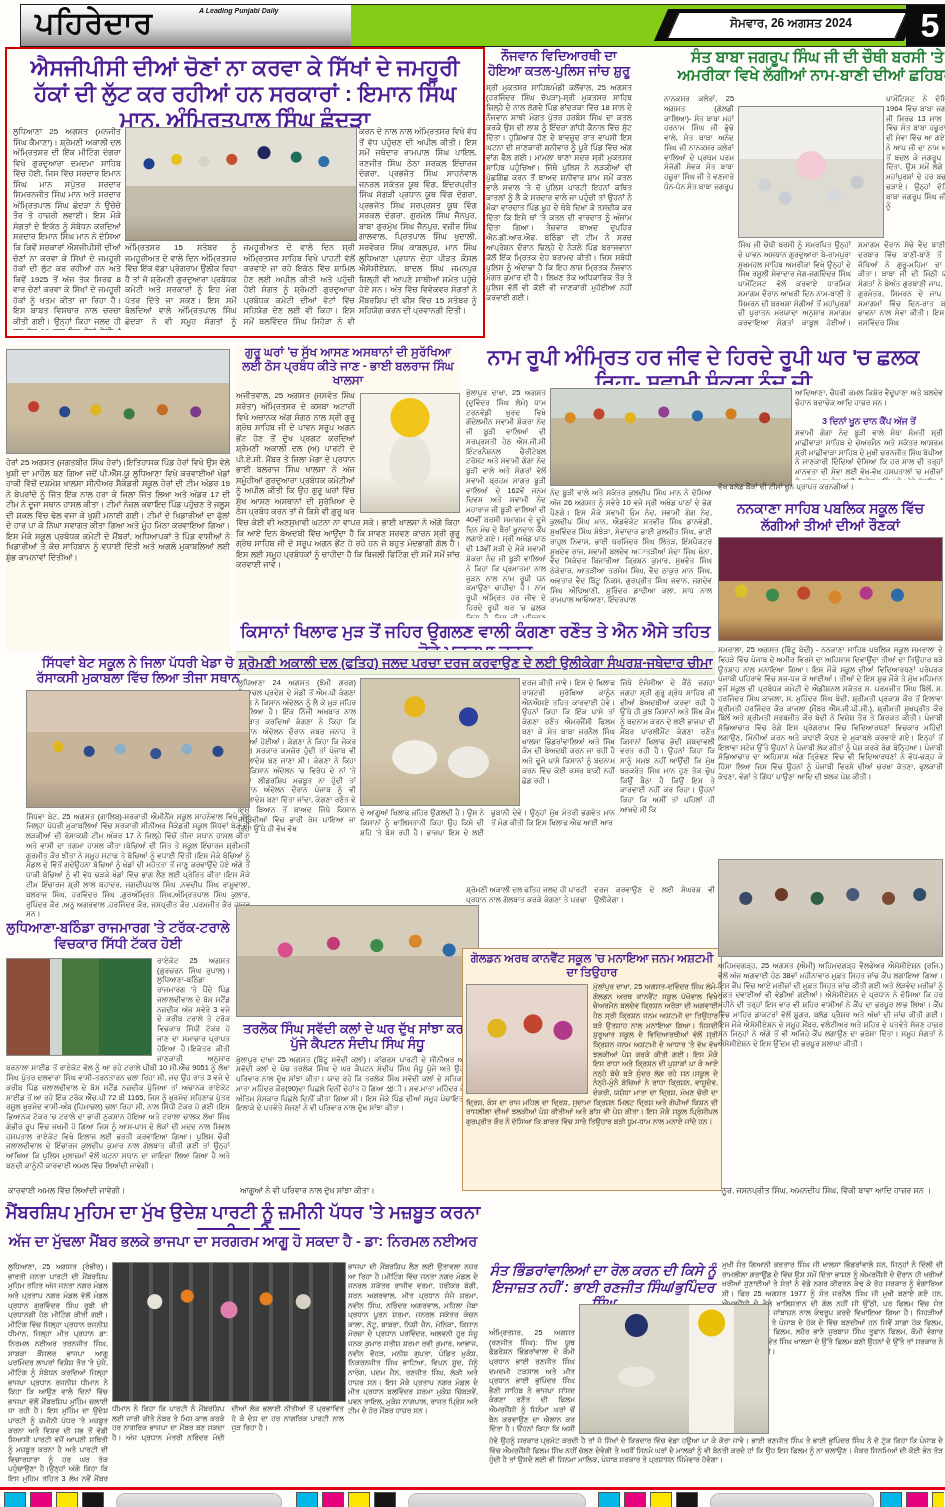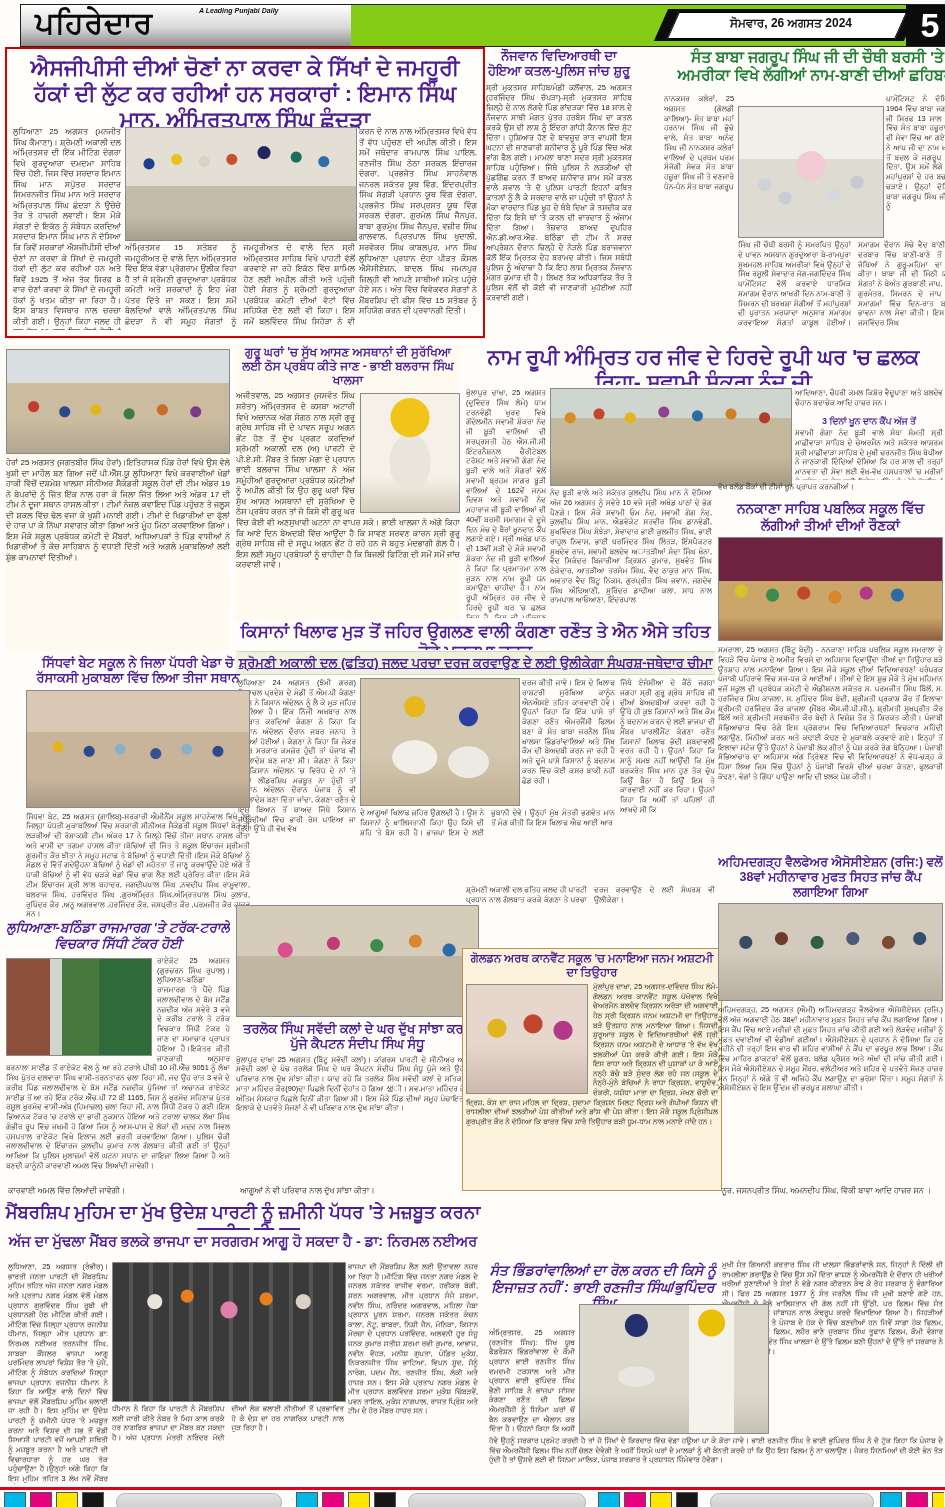--- a/index.html
+++ b/index.html
@@ -160,21 +160,21 @@
            radial-gradient(circle at 28% 52%,#2b4a8b 0 5px,transparent 6px),
            radial-gradient(circle at 42% 50%,#8ab0c8 0 5px,transparent 6px),
            radial-gradient(circle at 58% 54%,#36518f 0 5px,transparent 6px),
            radial-gradient(circle at 72% 50%,#8ab0c8 0 5px,transparent 6px),
            radial-gradient(circle at 86% 52%,#2b4a8b 0 5px,transparent 6px),
            linear-gradient(180deg,#d9c9b4 0 35%,#c8b49a 35% 75%,#a99a85 100%);"></div>
     <div class="bd" style="margin-top:4px;font-size:7.4px;">ਸਿੱਧਵਾ ਬੇਟ, 25 ਅਗਸਤ (ਗਾਲਿਬ)-ਸਰਕਾਰੀ ਐਮੀਨੈਂਸ ਸਕੂਲ ਸਾਹਨੇਵਾਲ ਵਿਖੇ ਹੋਏ ਜਿਲ੍ਹਾ ਪੱਧਰੀ ਮੁਕਾਬਲਿਆਂ ਵਿੱਚ ਸਰਕਾਰੀ ਸੀਨੀਅਰ ਸੈਕੰਡਰੀ ਸਕੂਲ ਸਿੱਧਵਾਂ ਬੇਟ ਦੀ ਲੜਕੀਆਂ ਦੀ ਰੱਸਾਕਸ਼ੀ ਟੀਮ ਅੰਕਰ 17 ਨੇ ਜਿਲ੍ਹੇ ਵਿੱਚੋਂ ਤੀਜਾ ਸਥਾਨ ਹਾਸਲ ਕੀਤਾ ਅਤੇ ਵਾਸੀ ਦਾ ਤਗਮਾ ਹਾਸਲ ਕੀਤਾ।ਬੱਚਿਆਂ ਦੀ ਜਿੱਤ ਤੇ ਸਕੂਲ ਇੰਚਾਰਜ ਸ਼੍ਰੀਮਤੀ ਗੁਰਮੀਤ ਕੌਰ ਝੀਤਾ ਨੇ ਸਮੂਹ ਸਟਾਫ ਤੇ ਬੱਚਿਆਂ ਨੂੰ ਵਧਾਈ ਦਿੱਤੀ।ਇਸ ਮੌਕੇ ਬੱਚਿਆਂ ਨੂੰ ਮੈਡਲ ਦੇ ਵਿੱਤੋਂ ਗਦੇਉਹਨਾ ਬੱਚਿਆਂ ਨੂੰ ਖੇਡਾਂ ਦੀ ਮਹੱਤਤਾ ਤੋਂ ਜਾਣੂ ਕਰਵਾਉਂਦੇ ਹੋਏ ਅੱਗੇ ਤੋਂ ਧਾਕੀ ਬੱਚਿਆਂ ਨੂੰ ਵੀ ਵੱਧ ਚੜਕੇ ਖੇਡਾਂ ਵਿੱਚ ਭਾਗ ਲੈਣ ਲਈ ਪ੍ਰੇਰਿਤ ਕੀਤਾ।ਇਸ ਮੌਕੇ ਟੀਮ ਇੰਚਾਰਜ ਸ਼੍ਰੀ ਲਾਲ ਬਹਾਦਰ, ਜਗਦੀਪਪਾਲ ਸਿੰਘ ,ਨਵਦੀਪ ਸਿੰਘ ਰਾਮੂਵਾਲਾ, ਬਲਰਾਜ ਸਿੰਘ, ਹਰਵਿੰਦਰ ਸਿੰਘ ,ਗੁਰਅੰਮ੍ਰਿਤ ਸਿੰਘ,ਅੰਮ੍ਰਿਤਪਾਲ ਸਿੰਘ ਕੁਲਾਰ, ਰੁਪਿੰਦਰ ਕੌਰ ,ਅਨੂ ਅਗਰਵਾਲ ,ਹਰਜਿੰਦਰ ਕੌਰ, ਜਸਪ੍ਰੀਤ ਕੌਰ ,ਪਰਮਜੀਤ ਕੌਰ ਹਾਜ਼ਰ ਸਨ।</div>
   </div>
 
   <div class="abs" style="left:6px;top:920px;width:224px;height:262px;">
-    <div class="hd" style="font-size:13.5px;font-style:italic;">ਲੁਧਿਆਣਾ-ਬਠਿੰਡਾ ਰਾਜਮਾਰਗ 'ਤੇ ਟਰੱਕ-ਟਰਾਲੇ ਵਿਚਕਾਰ ਸਿੱਧੀ ਟੱਕਰ ਹੋਈ</div>
+    <div class="hd" style="font-size:13.5px;">ਲੁਧਿਆਣਾ-ਬਠਿੰਡਾ ਰਾਜਮਾਰਗ 'ਤੇ ਟਰੱਕ-ਟਰਾਲੇ ਵਿਚਕਾਰ ਸਿੱਧੀ ਟੱਕਰ ਹੋਈ</div>
     <div style="margin-top:4px;">
       <div class="photo" style="float:left;margin:2px 5px 3px 0;width:144px;height:96px;background:
              linear-gradient(90deg,#8c4f3a 0 30%,#cfd6cf 30% 38%,#47793f 38% 64%,#2f6b3b 64% 100%),
              linear-gradient(180deg,#b9c4bb 0 20%,transparent 20%);"></div>
       <div class="bd" style="font-size:7.4px;">ਰਾਏਕੋਟ 25 ਅਗਸਤ (ਗੁਰਚਰਨ ਸਿੰਘ ਰੁਪਾਲ)। ਲੁਧਿਆਣਾ-ਬਠਿੰਡਾ ਰਾਜਮਾਰਗ 'ਤੇ ਪੈਂਦੇ ਪਿੰਡ ਜਲਾਲਦੀਵਾਲ ਦੇ ਬੱਸ ਸਟੈਂਡ ਨਜ਼ਦੀਕ ਅੱਜ ਸਵੇਰੇ 3 ਵਜੇ ਦੇ ਕਰੀਬ ਟਰਾਲੇ ਤੇ ਟਰੱਕ ਵਿਚਕਾਰ ਸਿੱਧੀ ਟੱਕਰ ਹੋ ਜਾਣ ਦਾ ਸਮਾਚਾਰ ਪ੍ਰਾਪਤ ਹੋਇਆ ਹੈ।ਇਕੱਤਰ ਕੀਤੀ ਜਾਣਕਾਰੀ ਅਨੁਸਾਰ ਬਰਨਾਲਾ ਸਾਈਡ ਤੋਂ ਰਾਏਕੋਟ ਵੱਲ ਨੂੰ ਆ ਰਹੇ ਟਰਾਲੇ ਪੀਬੀ 10 ਸੀ.ਐੱਚ 9051 ਨੂੰ ਲੱਖਾ ਸਿੰਘ ਪੁੱਤਰ ਦਲਵਾਰਾ ਸਿੰਘ ਵਾਸੀ-ਤਰਨਤਾਰਨ ਚਲਾ ਰਿਹਾ ਸੀ, ਜਦ ਉਹ ਰਾਤ 3 ਵਜੇ ਦੇ ਕਰੀਬ ਪਿੰਡ ਜਲਾਲਦੀਵਾਲ ਦੇ ਬੱਸ ਸਟੈਂਡ ਨਜ਼ਦੀਕ ਪੁੱਜਿਆ ਤਾਂ ਅਚਾਨਕ ਰਾਏਕੋਟ ਸਾਈਡ ਤੋਂ ਆ ਰਹੇ ਇੱਕ ਟਰੱਕ ਐੱਚ.ਪੀ 72 ਬੀ 1165, ਜਿਸ ਨੂੰ ਖੁਰਮੱਦ ਸਹਿਣਾਜ਼ ਪੁੱਤਰ ਰਸੂਲ ਖੁਰਮੱਦ ਵਾਸੀ-ਅੰਬ (ਹਿਮਾਚਲ) ਚਲਾ ਰਿਹਾ ਸੀ, ਨਾਲ ਸਿੱਧੀ ਟੱਕਰ ਹੋ ਗਈ।ਇਸ ਭਿਆਨਕ ਟੱਕਰ 'ਚ ਟਰਾਲੇ ਦਾ ਭਾਰੀ ਨੁਕਸਾਨ ਹੋਇਆ ਅਤੇ ਟਰਾਲਾ ਚਾਲਕ ਲੱਖਾ ਸਿੰਘ ਗੰਭੀਰ ਰੂਪ ਵਿੱਚ ਜਖਮੀ ਹੋ ਗਿਆ ਜਿਸ ਨੂੰ ਆਸ-ਪਾਸ ਦੇ ਲੋਕਾਂ ਦੀ ਮਦਦ ਨਾਲ ਸਿਵਲ ਹਸਪਤਾਲ ਰਾਏਕੋਟ ਵਿਖੇ ਇਲਾਜ ਲਈ ਭਰਤੀ ਕਰਵਾਇਆ ਗਿਆ। ਪੁਲਿਸ ਚੌਕੀ ਜਲਾਲਦੀਵਾਲ ਦੇ ਇੰਚਾਰਜ ਕੁਲਦੀਪ ਕੁਮਾਰ ਨਾਲ ਗੱਲਬਾਤ ਕੀਤੀ ਗਈ ਤਾਂ ਉਨ੍ਹਾਂ ਆਖਿਆ ਕਿ ਪੁਲਿਸ ਮੁਲਾਜ਼ਮਾਂ ਵੱਲੋਂ ਘਟਨਾ ਸਥਾਨ ਦਾ ਜਾਇਜ਼ਾ ਲਿਆ ਗਿਆ ਹੈ ਅਤੇ ਬਣਦੀ ਕਾਨੂੰਨੀ ਕਾਰਵਾਈ ਅਮਲ ਵਿੱਚ ਲਿਆਂਦੀ ਜਾਵੇਗੀ।</div>
     </div>
   </div>
 
   <div class="abs" style="left:236px;top:905px;width:243px;height:280px;">
     <div class="photo" style="width:241px;height:110px;background:
@@ -194,21 +194,20 @@
       <div class="photo" style="float:left;margin:2px 5px 2px 0;width:120px;height:108px;background:
              radial-gradient(circle at 25% 40%,#e0b51e 0 9px,transparent 10px),
              radial-gradient(circle at 55% 36%,#c2452e 0 9px,transparent 10px),
              radial-gradient(circle at 80% 42%,#b2388a 0 9px,transparent 10px),
              linear-gradient(180deg,#e6d6cc 0 55%,#cdb9ad 100%);"></div>
       <div class="bd" style="font-size:7.3px;">ਮੁੱਲਾਂਪੁਰ ਦਾਖਾ, 25 ਅਗਸਤ-ਦਵਿੰਦਰ ਸਿੰਘ ਲੱਮੇ- ਗੋਲਡਨ ਅਰਥ ਕਾਨਵੈਂਟ ਸਕੂਲ ਪੱਖੋਵਾਲ ਵਿਖੇ ਚੇਅਰਮੈਨ ਬਲਦੇਵ ਕ੍ਰਿਸ਼ਨ ਅਰੋੜਾ ਦੀ ਅਗਵਾਈ ਹੇਠ ਸ੍ਰੀ ਕ੍ਰਿਸ਼ਨ ਜਨਮ ਅਸ਼ਟਮੀ ਦਾ ਤਿਉਹਾਰ ਬੜੇ ਉਤਸ਼ਾਹ ਨਾਲ ਮਨਾਇਆ ਗਿਆ। ਜਿਸਦੀ ਸ਼ੁਰੂਆਤ ਸਕੂਲ ਦੇ ਵਿਦਿਆਰਥੀਆਂ ਵੱਲੋਂ ਸ੍ਰੀ ਕ੍ਰਿਸ਼ਨ ਜਨਮ ਅਸ਼ਟਮੀ ਦੇ ਆਧਾਰ 'ਤੇ ਵੱਖ ਵੱਖ ਝਲਕੀਆਂ ਪੇਸ਼ ਕਰਕੇ ਕੀਤੀ ਗਈ। ਇਸ ਮੌਕੇ ਇਸ ਰਾਧਾ ਅਤੇ ਕ੍ਰਿਸ਼ਨ ਦੀ ਪੁਸ਼ਾਕਾਂ ਪਾ ਕੇ ਆਏ ਨਨ੍ਹੇ ਬੱਚੇ ਬੜੇ ਸੁੰਦਰ ਲੱਗ ਰਹੇ ਸਨ।ਸਕੂਲ ਦੇ ਨੰਨ੍ਹੇ-ਮੁੰਨੇ ਬੱਚਿਆਂ ਨੇ ਰਾਧਾ ਕ੍ਰਿਸ਼ਨ, ਵਾਸੂਦੇਵ, ਦੰਕਰੀ, ਯਸ਼ੋਧਾ ਮਾਤਾ ਦਾ ਦ੍ਰਿਸ਼, ਮੱਖਣ ਚੋਰੀ ਦਾ ਦ੍ਰਿਸ਼, ਕੰਸ ਦਾ ਰਾਜ ਮਹਿਲ ਦਾ ਦ੍ਰਿਸ਼, ਸੁਦਾਮਾ ਕ੍ਰਿਸ਼ਨ ਮਿਲਟ ਦ੍ਰਿਸ਼ ਅਤੇ ਗੋਪੀਆਂ ਕਿਸ਼ਨ ਦੀ ਰਾਸਲੀਲਾ ਦੀਆਂ ਝਲਕੀਆਂ ਪੇਸ਼ ਕੀਤੀਆਂ ਅਤੇ ਡਾਂਸ ਵੀ ਪੇਸ਼ ਕੀਤਾ। ਇਸ ਮੌਕੇ ਸਕੂਲ ਪ੍ਰਿੰਸੀਪਲ ਗੁਰਪ੍ਰੀਤ ਕੌਰ ਨੇ ਦੱਸਿਆ ਕਿ ਬਾਰਤ ਵਿੱਚ ਸਾਰੇ ਤਿਉਹਾਰ ਬੜੀ ਧੂਮ-ਧਾਮ ਨਾਲ ਮਨਾਏ ਜਾਂਦੇ ਹਨ।</div>
     </div>
   </div>
 
   <div class="abs" style="left:718px;top:855px;width:225px;height:328px;">
-    <div class="hd" style="font-size:12.5px;">ਅਹਿਮਦਗੜ੍ਹ ਵੈਲਫੇਅਰ ਐਸੋਸੀਏਸ਼ਨ (ਰਜਿ:) ਵਲੋਂ 38ਵਾਂ ਮਹੀਨਾਵਾਰ ਮੁਫਤ ਸਿਹਤ ਜਾਂਚ ਕੈਂਪ ਲਗਾਇਆ ਗਿਆ</div>
     <div class="photo" style="margin-top:4px;width:223px;height:96px;background:
            radial-gradient(circle at 12% 40%,#3b4a66 0 6px,transparent 7px),
            radial-gradient(circle at 28% 36%,#6e3b2a 0 6px,transparent 7px),
            radial-gradient(circle at 44% 40%,#2f5e46 0 6px,transparent 7px),
            radial-gradient(circle at 60% 36%,#4a5a78 0 6px,transparent 7px),
            radial-gradient(circle at 76% 40%,#7a4a32 0 6px,transparent 7px),
            radial-gradient(circle at 90% 36%,#33506b 0 6px,transparent 7px),
            linear-gradient(180deg,#d2cbbd 0 50%,#b8b0a0 100%);"></div>
     <div class="bd" style="margin-top:4px;font-size:7.4px;">ਅਹਿਮਦਗੜ੍ਹ, 25 ਅਗਸਤ (ਐਮੀ) ਅਹਿਮਦਗੜ੍ਹ ਵੈਲਫੇਅਰ ਐਸੋਸੀਏਸ਼ਨ (ਰਜਿ.) ਵੱਲੋਂ ਅੱਜ ਅਗਵਾਈ ਹੇਠ 38ਵਾਂ ਮਹੀਨਾਵਾਰ ਮੁਫ਼ਤ ਸਿਹਤ ਜਾਂਚ ਕੈਂਪ ਲਗਾਇਆ ਗਿਆ। ਇਸ ਕੈਂਪ ਵਿੱਚ ਆਏ ਮਰੀਜ਼ਾਂ ਦੀ ਮੁਫ਼ਤ ਸਿਹਤ ਜਾਂਚ ਕੀਤੀ ਗਈ ਅਤੇ ਲੋੜਵੰਦ ਮਰੀਜ਼ਾਂ ਨੂੰ ਮੁਫ਼ਤ ਦਵਾਈਆਂ ਵੀ ਵੰਡੀਆਂ ਗਈਆਂ। ਐਸੋਸੀਏਸ਼ਨ ਦੇ ਪ੍ਰਧਾਨ ਨੇ ਦੱਸਿਆ ਕਿ ਹਰ ਮਹੀਨੇ ਦੀ ਤਰ੍ਹਾਂ ਇਸ ਵਾਰ ਵੀ ਸ਼ਹਿਰ ਵਾਸੀਆਂ ਨੇ ਕੈਂਪ ਦਾ ਭਰਪੂਰ ਲਾਭ ਲਿਆ। ਕੈਂਪ ਵਿੱਚ ਮਾਹਿਰ ਡਾਕਟਰਾਂ ਵੱਲੋਂ ਸ਼ੂਗਰ, ਬਲੱਡ ਪ੍ਰੈਸ਼ਰ ਅਤੇ ਅੱਖਾਂ ਦੀ ਜਾਂਚ ਕੀਤੀ ਗਈ। ਇਸ ਮੌਕੇ ਐਸੋਸੀਏਸ਼ਨ ਦੇ ਸਮੂਹ ਮੈਂਬਰ, ਵਲੰਟੀਅਰ ਅਤੇ ਸ਼ਹਿਰ ਦੇ ਪਤਵੰਤੇ ਸੱਜਣ ਹਾਜ਼ਰ ਸਨ ਜਿਨ੍ਹਾਂ ਨੇ ਅੱਗੇ ਤੋਂ ਵੀ ਅਜਿਹੇ ਕੈਂਪ ਲਗਾਉਣ ਦਾ ਭਰੋਸਾ ਦਿੱਤਾ। ਸਮੂਹ ਸੰਗਤਾਂ ਨੇ ਐਸੋਸੀਏਸ਼ਨ ਦੇ ਇਸ ਉੱਦਮ ਦੀ ਭਰਪੂਰ ਸ਼ਲਾਘਾ ਕੀਤੀ।</div>
   </div>

